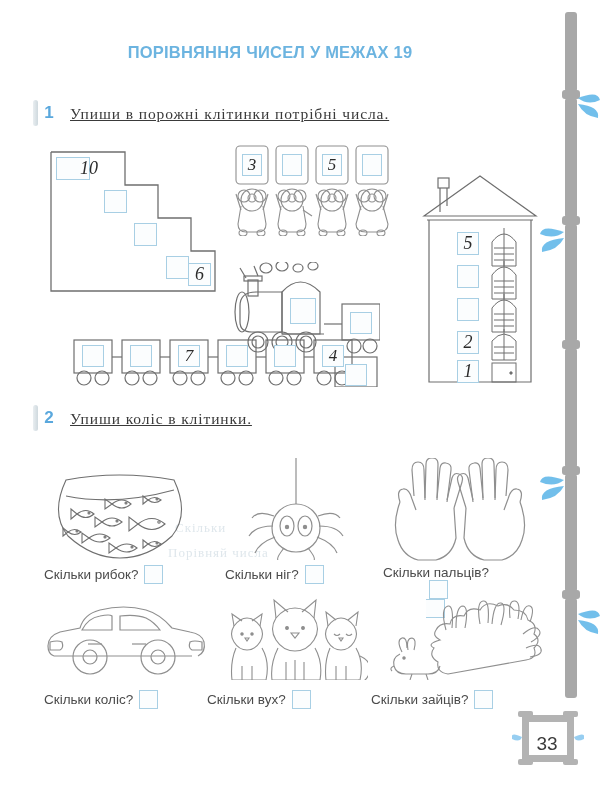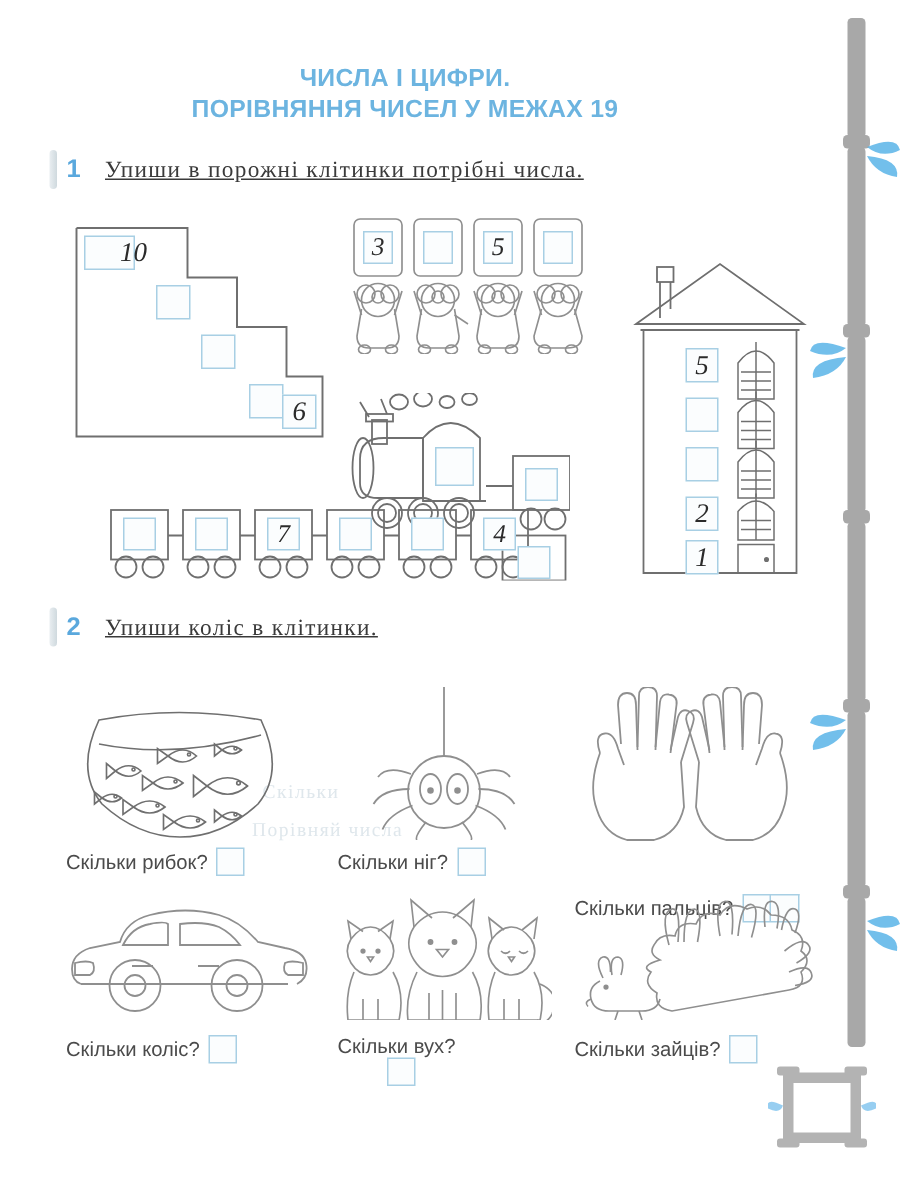--- a/index.html
+++ b/index.html
@@ -108,21 +108,20 @@
 </style>
 </head>
 <body>
 
 <div class="page">
 
   <div class="ghost" style="left:175px;top:520px;">Скільки</div>
   <div class="ghost" style="left:168px;top:545px;">Порівняй числа</div>
 
   <div class="title">
-    <span>ЧИСЛА І ЦИФРИ.</span>
     <span class="l2">ПОРІВНЯННЯ ЧИСЕЛ У МЕЖАХ 19</span>
   </div>
 
   <div class="task" style="left:34px;top:103px;">
     <div class="tasknum">1</div>
     <div class="tasktext">
       <span class="ln">Упиши в порожні клітинки потрібні числа.</span>
     </div>
   </div>
 
@@ -391,21 +390,21 @@
   </div>
 
   <div class="qrow" style="left:44px;top:565px;justify-content:flex-end;">
     <span class="qlabel">Скільки рибок?</span>
     <span class="qbox"></span>
   </div>
   <div class="qrow" style="left:225px;top:565px;">
     <span class="qlabel">Скільки ніг?</span>
     <span class="qbox"></span>
   </div>
-  <div class="qrow" style="left:383px;top:596px;">
+  <div class="qrow" style="left:383px;top:565px;flex-direction:column;">
     <span class="qlabel">Скільки пальців?</span>
     <span class="qbox"></span>
     <span class="qbox"></span>
   </div>
 
   <div class="pic" style="left:44px;top:600px;">
     <svg width="165" height="80" viewBox="0 0 165 80">
       <g fill="none" stroke="#8f8f8f" stroke-width="1.2">
         <path d="M10 56 q-6 -2 -6 -10 q0 -10 12 -14 L36 28 q4 -14 20 -18 q24 -6 46 0 q14 4 26 18 L146 32 q12 2 14 10 q2 10 -6 14"></path>
         <path d="M10 56 L148 56"></path>
@@ -476,25 +475,25 @@
         <path d="M6 66 q-5 2 -2 5"></path>
         <path d="M24 74 L22 80 M38 74 L40 80"></path>
       </g>
     </svg>
   </div>
 
   <div class="qrow" style="left:44px;top:690px;">
     <span class="qlabel">Скільки коліс?</span>
     <span class="qbox"></span>
   </div>
-  <div class="qrow" style="left:225px;top:690px;flex-direction:column;">
+  <div class="qrow" style="left:207px;top:690px;">
     <span class="qlabel">Скільки вух?</span>
     <span class="qbox"></span>
   </div>
-  <div class="qrow" style="left:383px;top:690px;">
+  <div class="qrow" style="left:371px;top:690px;">
     <span class="qlabel">Скільки зайців?</span>
     <span class="qbox"></span>
   </div>
 
   <div class="bamboo">
     <svg width="60" height="789" viewBox="0 0 60 789">
       <g fill="#a8a8a8">
         <rect x="25" y="12" width="12" height="80" rx="3"></rect>
         <rect x="25" y="98" width="12" height="120" rx="3"></rect>
         <rect x="25" y="224" width="12" height="118" rx="3"></rect>
@@ -531,14 +530,15 @@
         <rect x="51" y="4" width="15" height="6" rx="2"></rect>
         <rect x="6" y="52" width="15" height="6" rx="2"></rect>
         <rect x="51" y="52" width="15" height="6" rx="2"></rect>
       </g>
       <g fill="#7ec3ee" opacity=".8">
         <path d="M10 30 q-12 -6 -10 2 q8 4 10 -2 Z"></path>
         <path d="M62 30 q12 -6 10 2 q-8 4 -10 -2 Z"></path>
       </g>
     </svg>
   </div>
+  <div class="pagenum">33</div>
 
 </div>
 
 </body></html>

